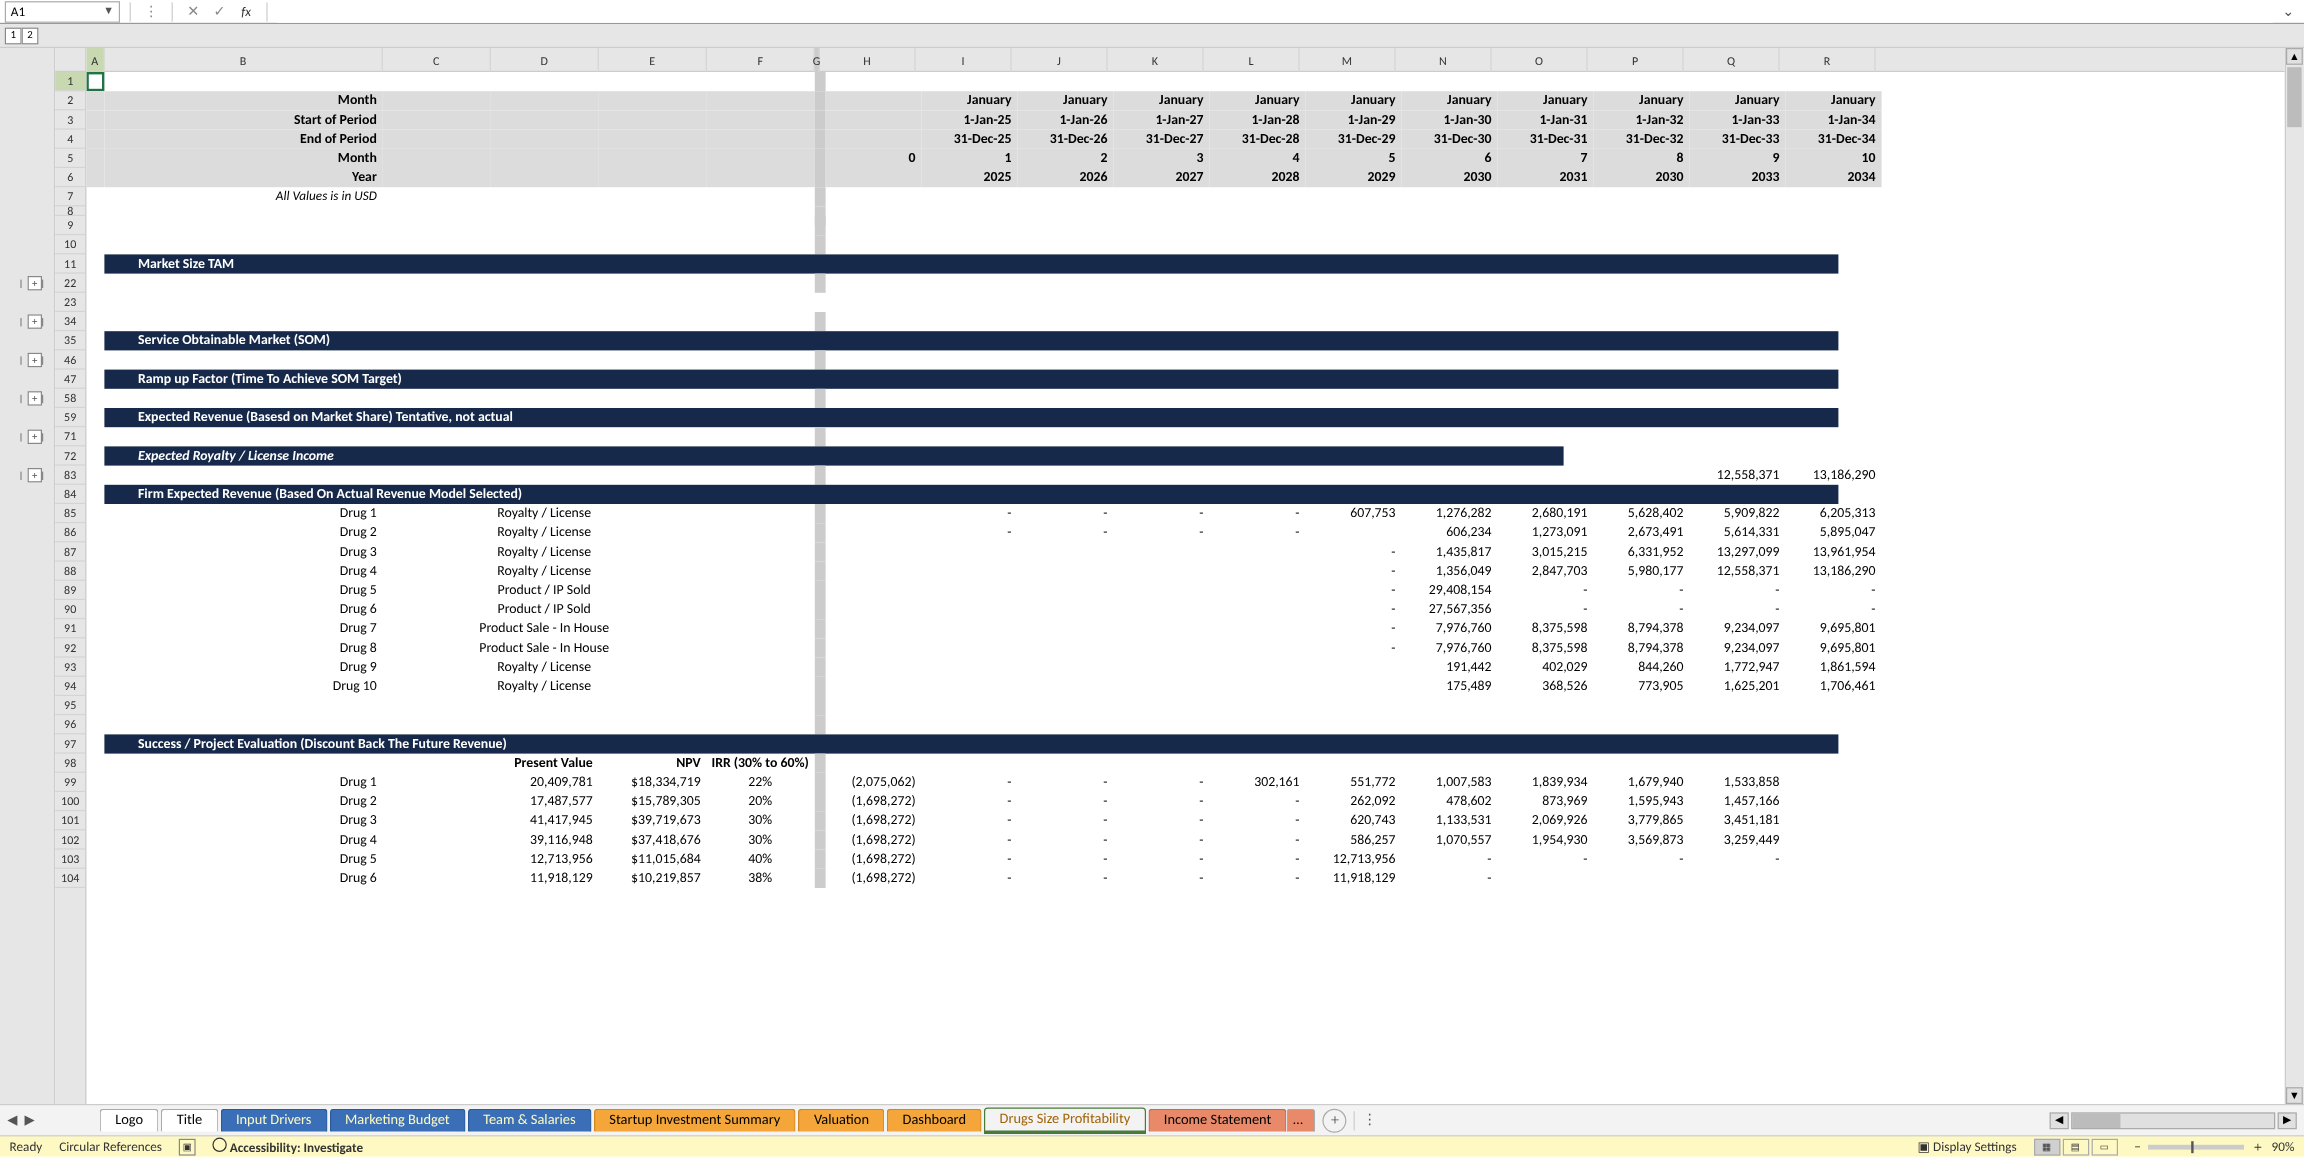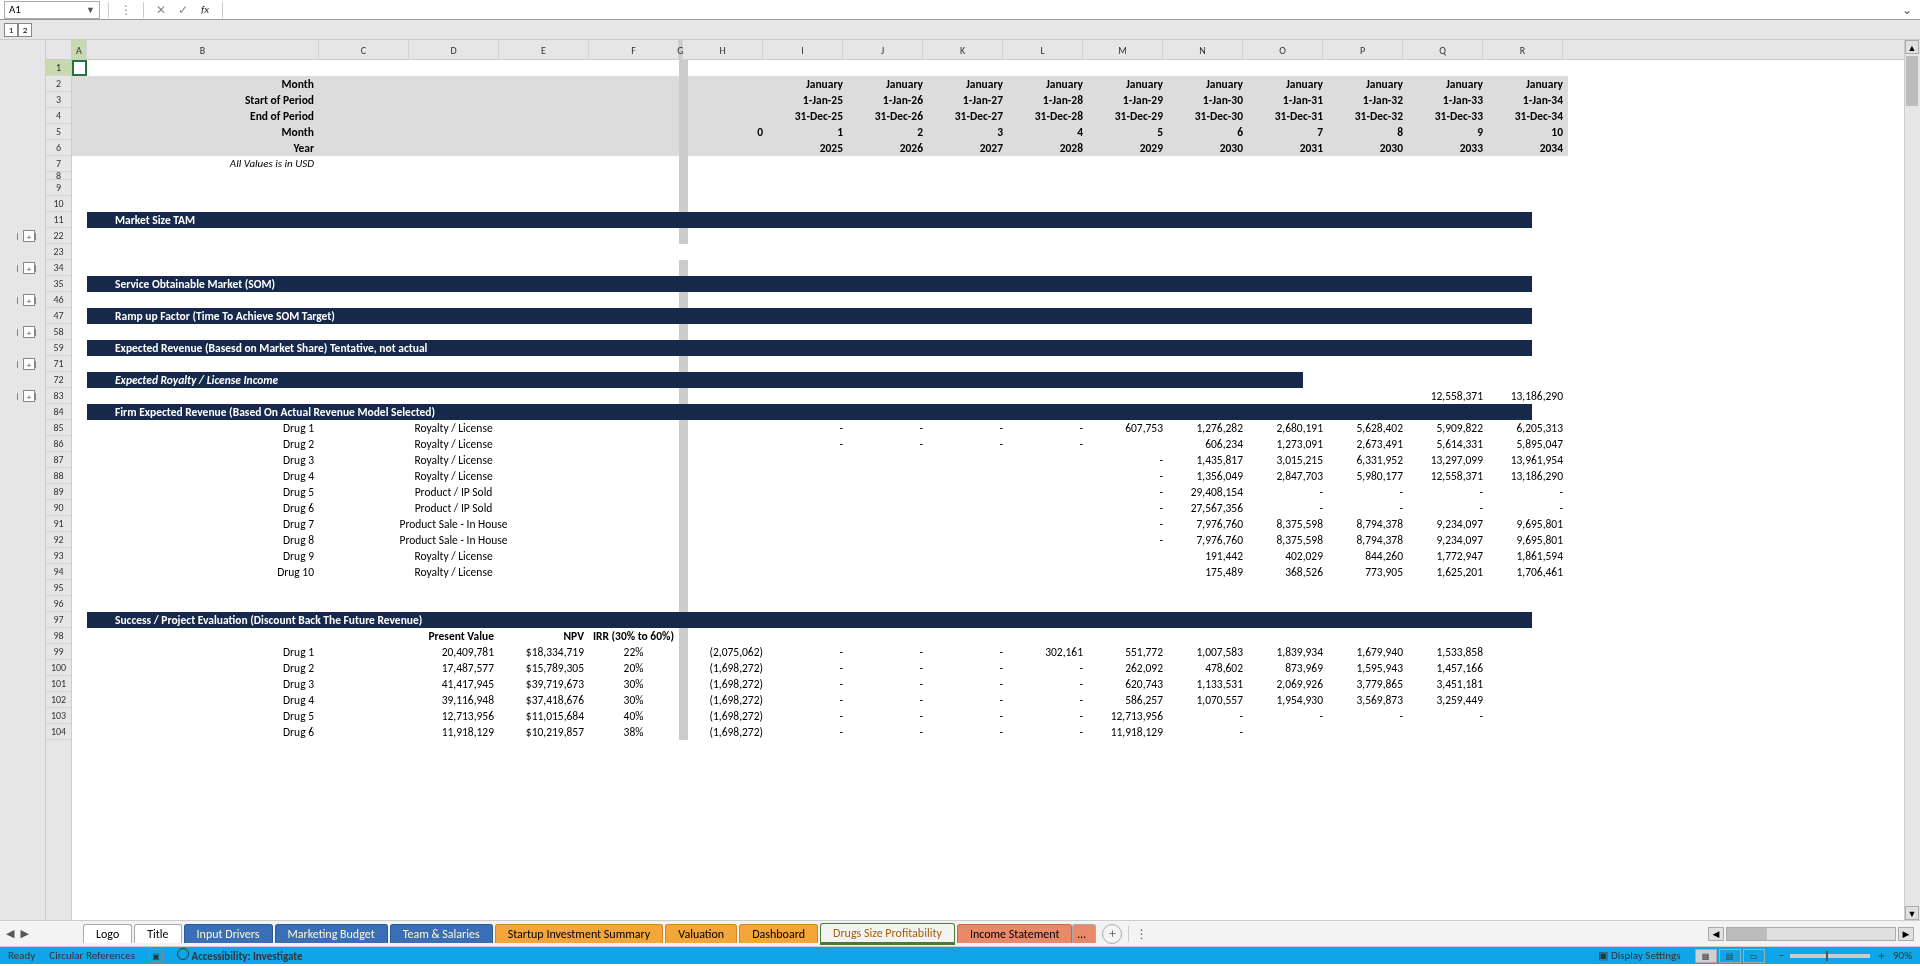--- a/index.html
+++ b/index.html
@@ -75,21 +75,21 @@
 .hsbar .track { flex:1; height:14px; background:#e0e0e0; border:1px solid #aaa; max-width:170px; position:relative; }
 .hsbar .thumb { position:absolute; left:0; width:40px; height:12px; background:#bcbcbc; }
 
 .vsbar { width:16px; background:#e6e6e6; border-left:1px solid #ccc; flex-shrink:0; position:relative; }
 .vsbar .arrow { width:14px; height:14px; border:1px solid #aaa; display:flex; align-items:center; justify-content:center; font-size:9px; background:#e0e0e0; position:absolute; left:0; }
 .vsbar .arrow.up { top:0; }
 .vsbar .arrow.down { bottom:0; }
 .vsbar .thumb { position:absolute; left:1px; top:16px; width:12px; height:50px; background:#bcbcbc; }
 
 
-.status-bar { height:18px; background:#0ea5e9; border-top:1px solid #ccc; display:flex; align-items:center; padding:0 8px; font-size:11px; color:#333; gap:14px; }
+.status-bar { height:18px; background:#fef9c3; border-top:1px solid #ccc; display:flex; align-items:center; padding:0 8px; font-size:11px; color:#333; gap:14px; }
 .status-bar .spacer { flex:1; }
 .status-bar .views { display:flex; gap:2px; }
 .status-bar .view-btn { width:22px; height:14px; border:1px solid #aaa; display:flex; align-items:center; justify-content:center; font-size:8px; cursor:pointer; }
 .status-bar .view-btn.active { background:#d0d0d0; }
 .status-bar .zoom { display:flex; align-items:center; gap:6px; }
 .status-bar .zoom-track { width:80px; height:4px; background:#ccc; position:relative; }
 .status-bar .zoom-thumb { position:absolute; left:36px; top:-3px; width:2px; height:10px; background:#555; }
 .acc-icn { width:12px; height:12px; display:inline-block; position:relative; }
 .acc-icn::before { content:""; position:absolute; width:10px; height:10px; border:1px solid currentColor; border-radius:50%; left:0; top:0; }
 </style>

